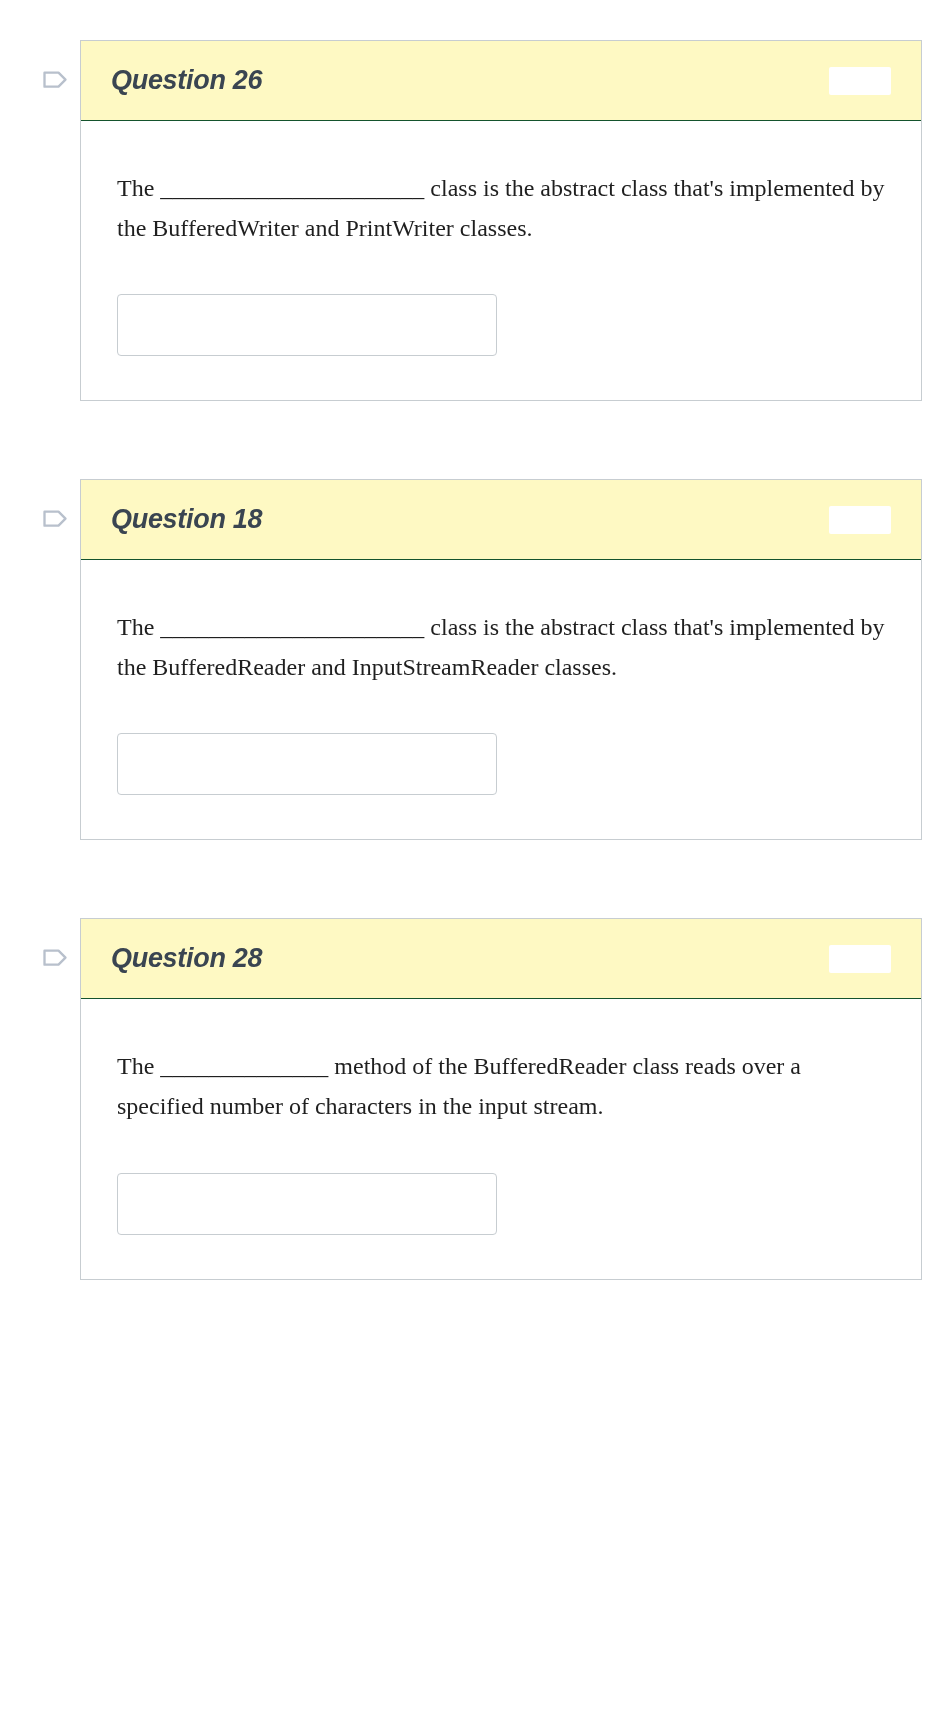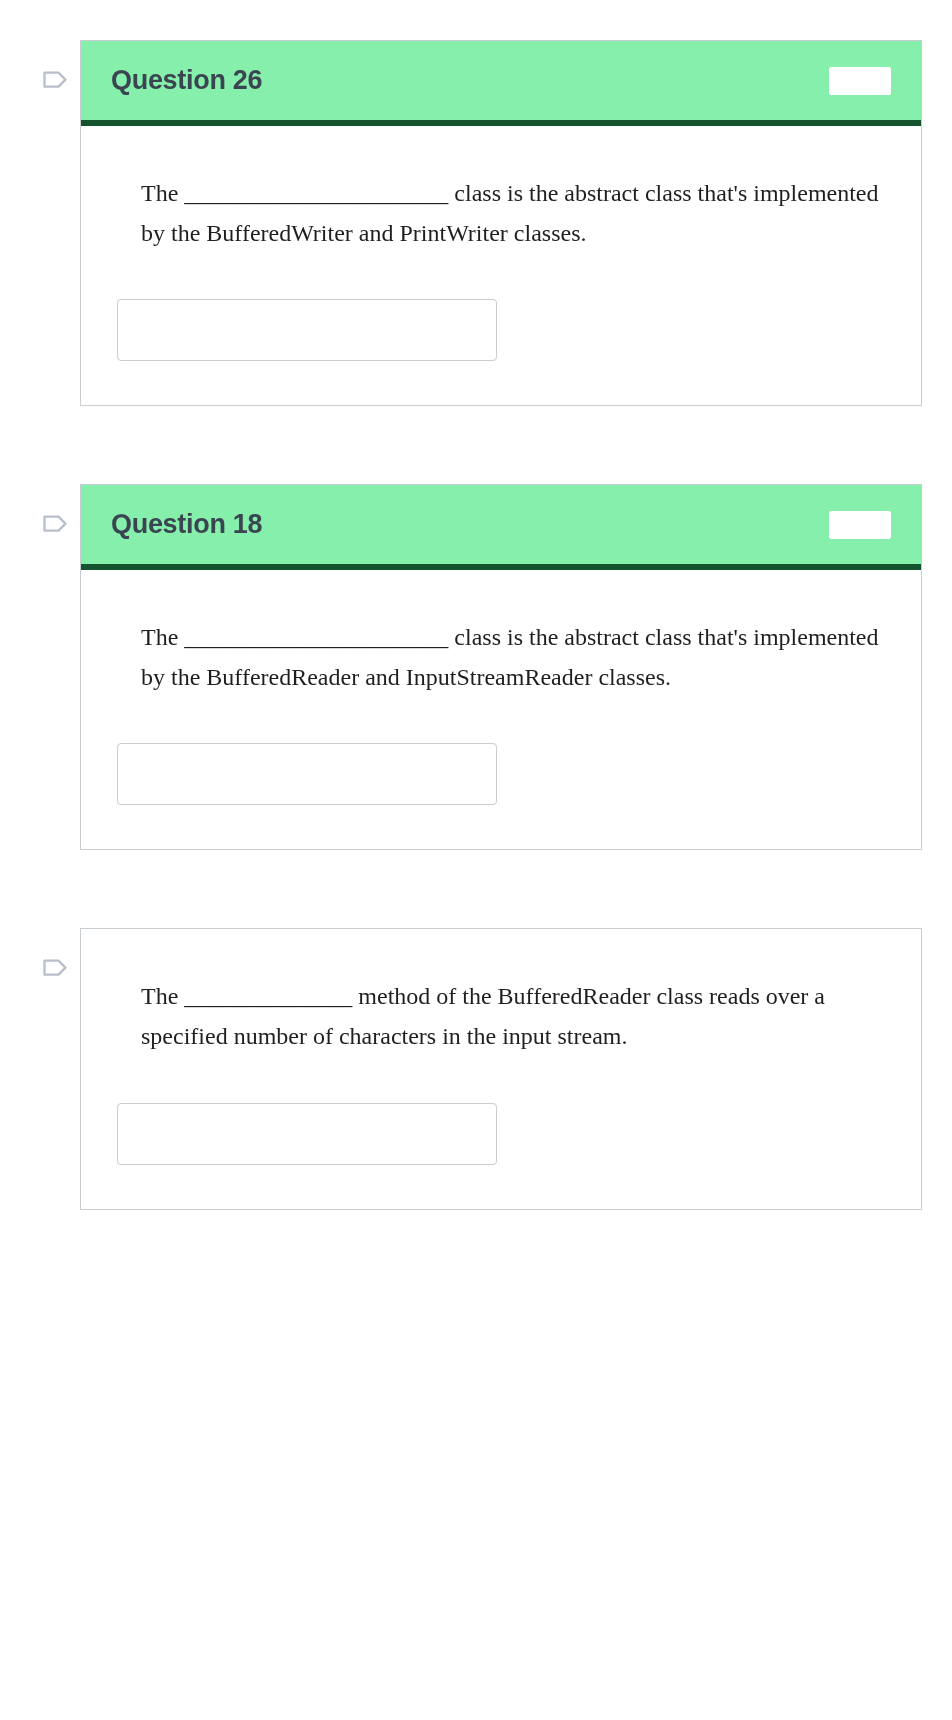--- a/index.html
+++ b/index.html
@@ -28,26 +28,27 @@
     stroke-width: 2;
     fill: none;
     stroke-linejoin: round;
   }
   .question-card {
     flex: 1;
     border: 1px solid #c7cdd1;
     background: #ffffff;
   }
   .question-header {
-    background: #86efac;
-    border-bottom: 6px solid #14532d;
+    background: #fef9c3;
+    border-bottom: 1px solid #14532d;
     padding: 24px 30px;
     display: flex;
     justify-content: space-between;
     align-items: center;
+    font-style: italic;
   }
   .question-title {
     font-size: 27px;
     font-weight: 700;
     color: #3a4551;
     letter-spacing: -0.3px;
   }
   .points-badge {
     width: 62px;
     height: 28px;
@@ -56,21 +57,20 @@
   }
   .question-body {
     padding: 48px 36px 44px 36px;
   }
   .prompt-text {
     font-family: Georgia, "Times New Roman", serif;
     font-size: 24px;
     color: #1f1f1f;
     line-height: 1.65;
     margin-bottom: 46px;
-    margin-left: 24px;
   }
   .answer-input {
     width: 380px;
     height: 62px;
     border: 1px solid #c7cdd1;
     border-radius: 4px;
     background: #ffffff;
     font-size: 20px;
     padding: 0 14px;
     outline: none;
@@ -115,18 +115,22 @@
   </div>
 </div>
 
 <div class="question-wrapper">
   <div class="flag-icon-box">
     <svg viewBox="0 0 24 24">
       <path d="M3 4 L15 4 L21 10 L15 16 L3 16 Z"></path>
     </svg>
   </div>
   <div class="question-card">
+    <div class="question-header">
+      <div class="question-title">Question 28</div>
+      <div class="points-badge"></div>
+    </div>
     <div class="question-body">
       <p class="prompt-text">The ______________ method of the BufferedReader class reads over a specified number of characters in the input stream.</p>
       <input type="text" class="answer-input" value="" style="">
     </div>
   </div>
 </div>
 
 </body></html>

